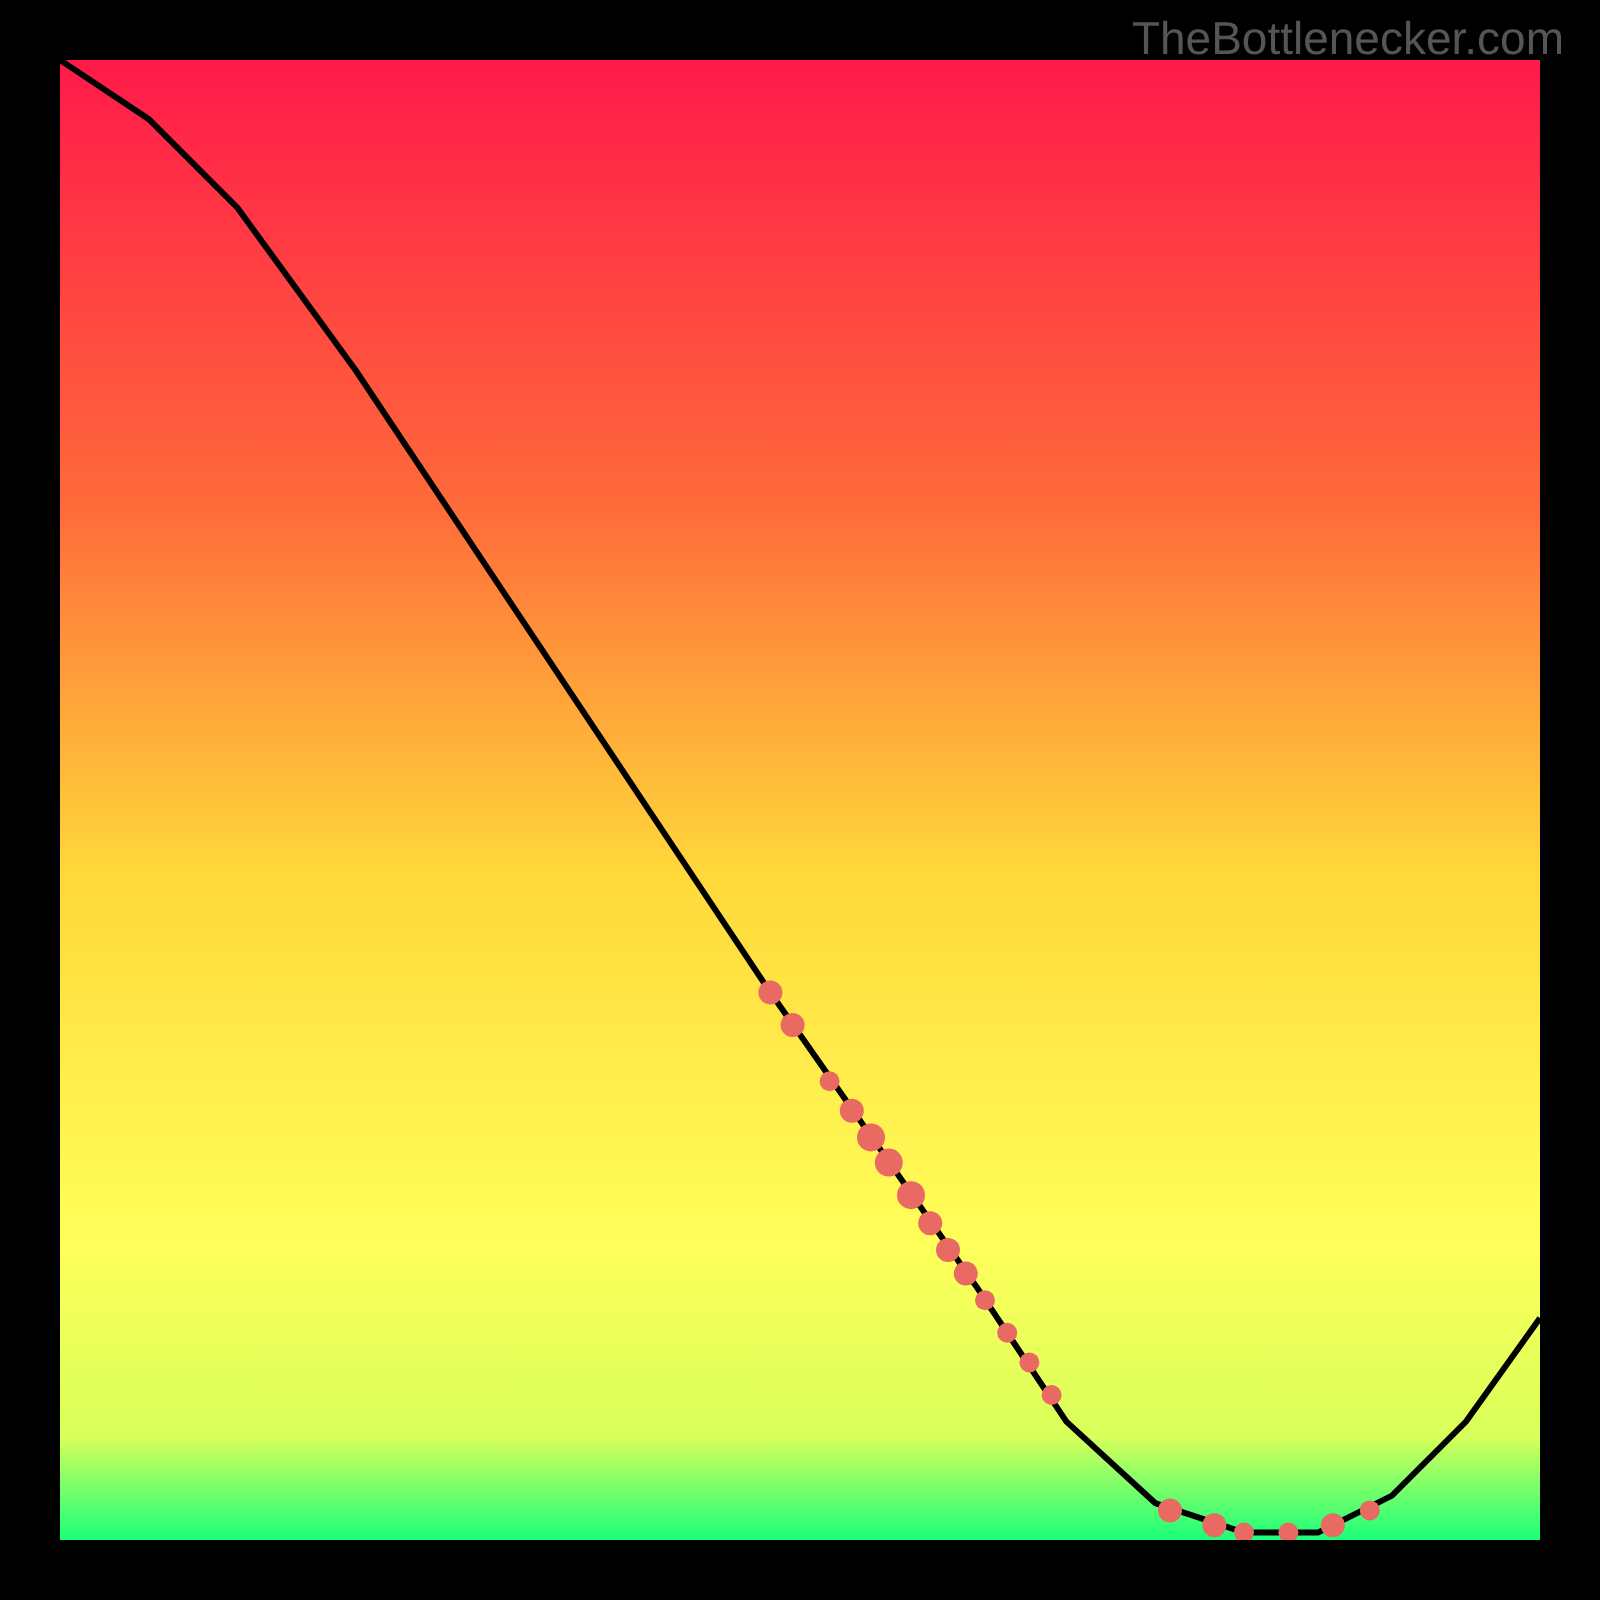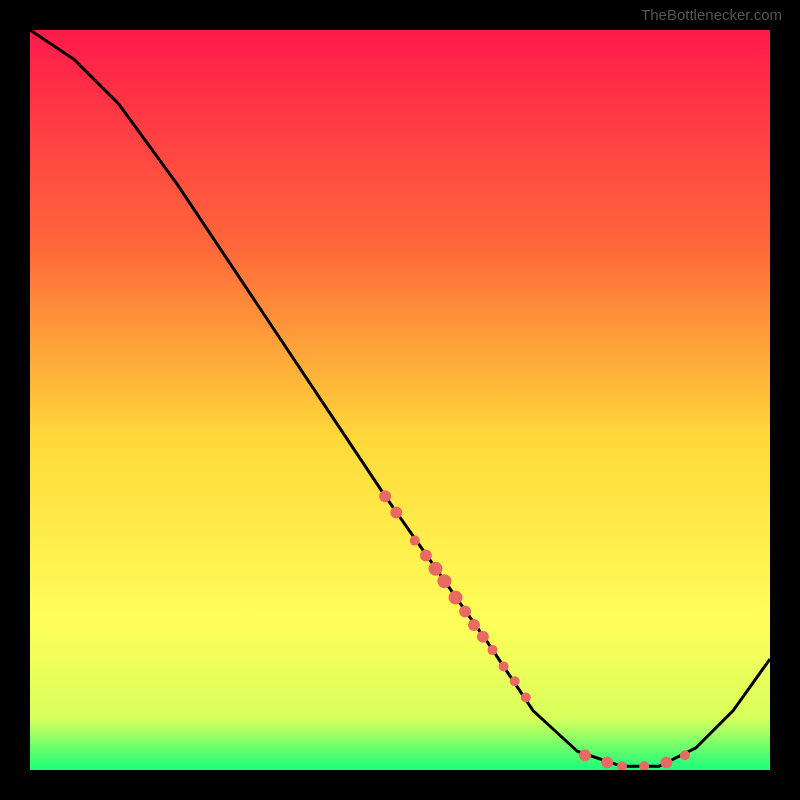--- a/index.html
+++ b/index.html
@@ -9,21 +9,21 @@
     width: 800px;
     height: 800px;
     position: relative;
     font-family: Arial, sans-serif;
   }
   .watermark {
     position: absolute;
     top: 6px;
     right: 18px;
     color: #555;
-    font-size: 15px;
+    font-size: 23px;
     font-weight: 500;
     z-index: 10;
   }
   .plot-area {
     position: absolute;
     left: 30px;
     top: 30px;
     width: 740px;
     height: 740px;
   }

